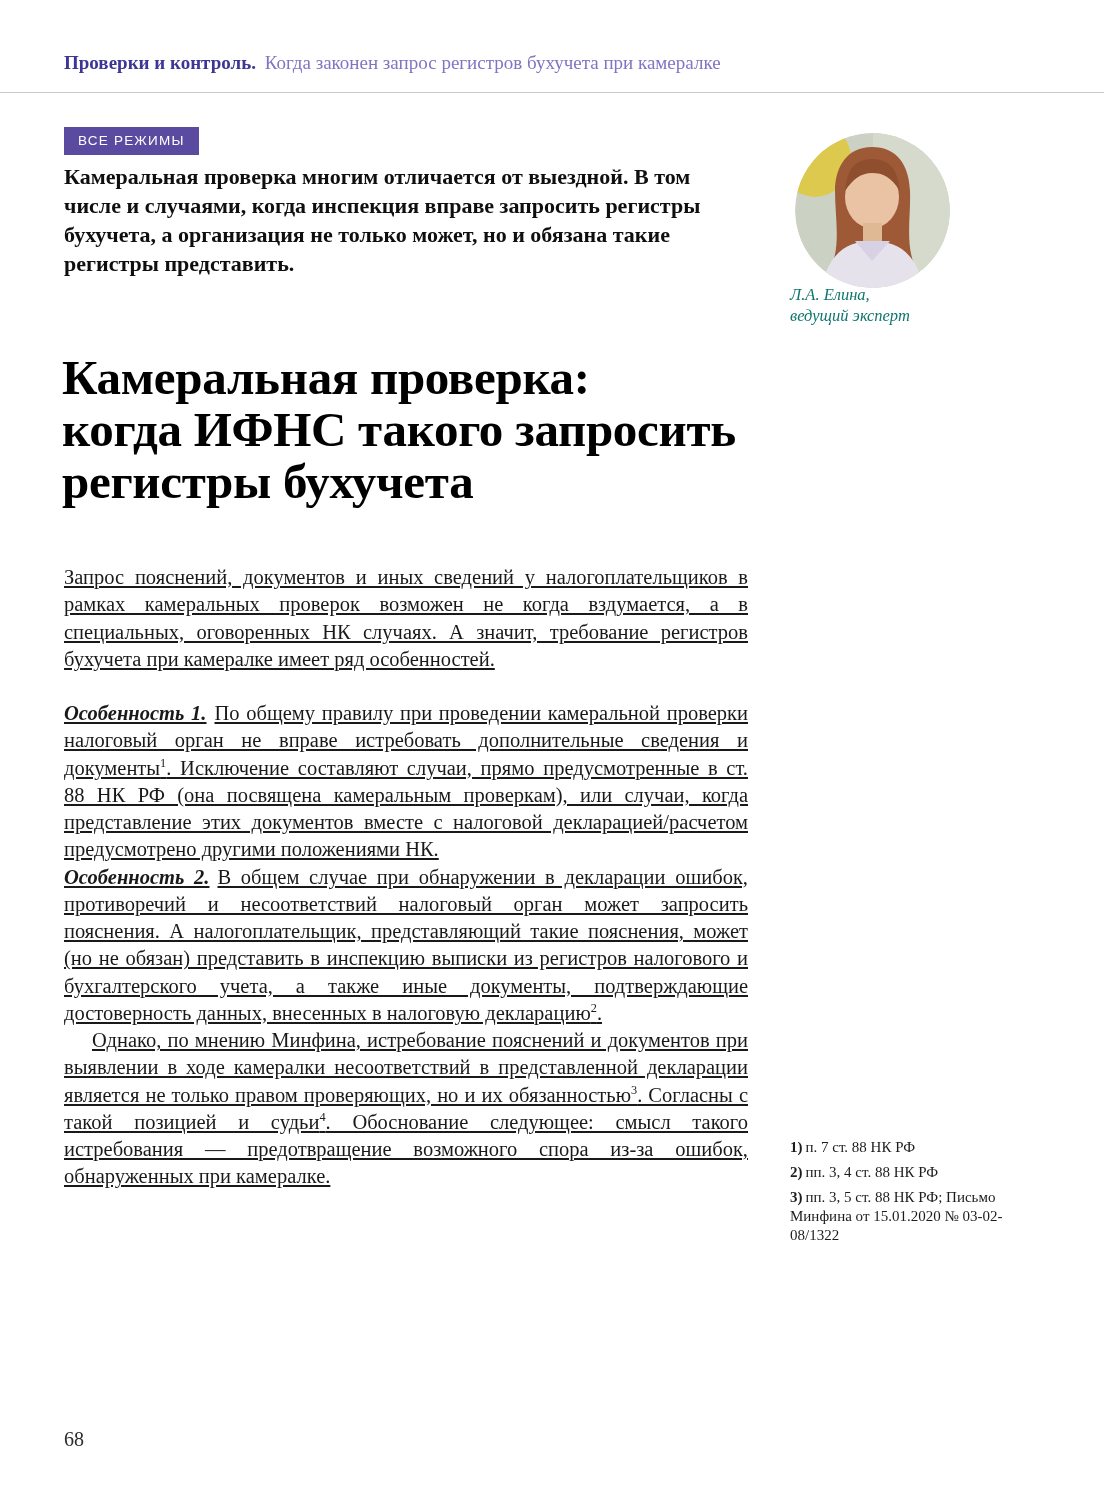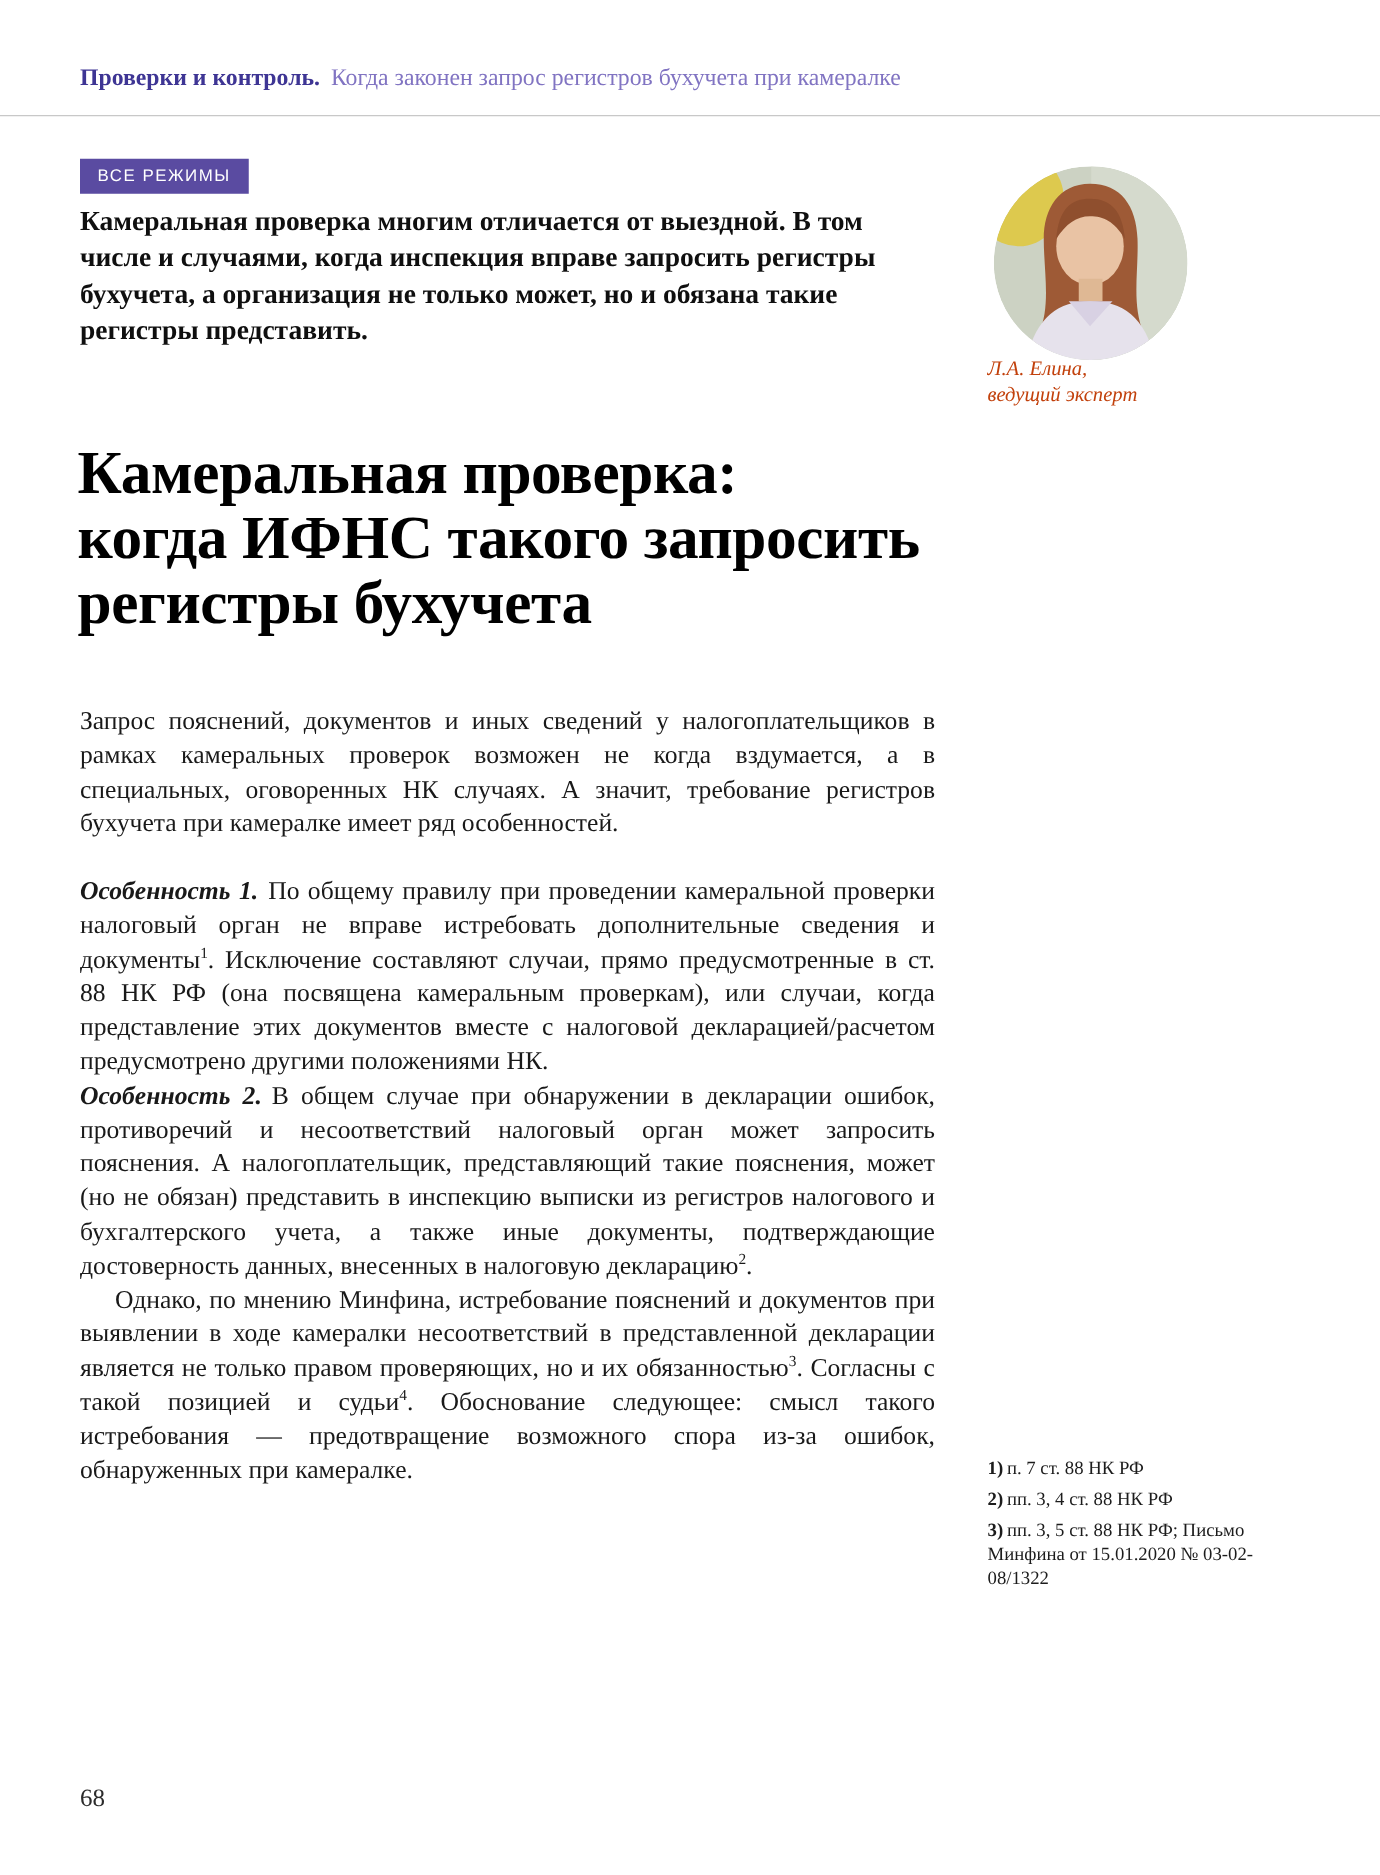--- a/index.html
+++ b/index.html
@@ -32,43 +32,43 @@
   
   .lead{
     position:absolute;left:64px;top:162px;width:672px;
     font-weight:700;font-size:22px;line-height:29px;color:#0f0f0f;
   }
   
   .portrait{position:absolute;left:795px;top:133px;width:155px;height:155px;}
   .portrait svg{display:block;border-radius:50%;}
   .author{
     position:absolute;left:790px;top:284px;width:240px;
-    font-style:italic;font-size:16.5px;line-height:1.28;color:#c2410c;
+    font-style:italic;font-size:16.5px;line-height:1.28;color:#0f766e;
   }
   
   .title{
     position:absolute;left:62px;top:352px;width:900px;
     font-weight:700;font-size:49px;line-height:52px;color:#000;
     letter-spacing:-0.3px;
   }
   .title-line{display:block;}
   
   .body-col{
     position:absolute;left:64px;top:564px;width:684px;
     font-size:20.5px;line-height:1.33;text-align:justify;color:#191919;
   }
-  .body-col p{margin:0;}
+  .body-col p{margin:0;text-decoration:underline;}
   .intro{margin-bottom:27px !important;}
   .mb{margin-bottom:27px !important;}
   .indent{text-indent:28px;}
   .lead-in{font-weight:700;font-style:italic;margin-right:8px;}
   sup{font-size:0.6em;line-height:0;vertical-align:super;}
   
   .footnotes{
-    position:absolute;left:790px;top:1166px;width:252px;
+    position:absolute;left:790px;top:1138px;width:252px;
     font-size:15px;line-height:19px;color:#1c1c1c;
   }
   .footnote{margin:0 0 6px 0;}
   .fn-num{font-weight:700;margin-right:3px;}
   
   .folio{position:absolute;left:64px;top:1428px;font-size:20px;color:#2c2c2c;}
 </style>
 </head>
 <body>
 

